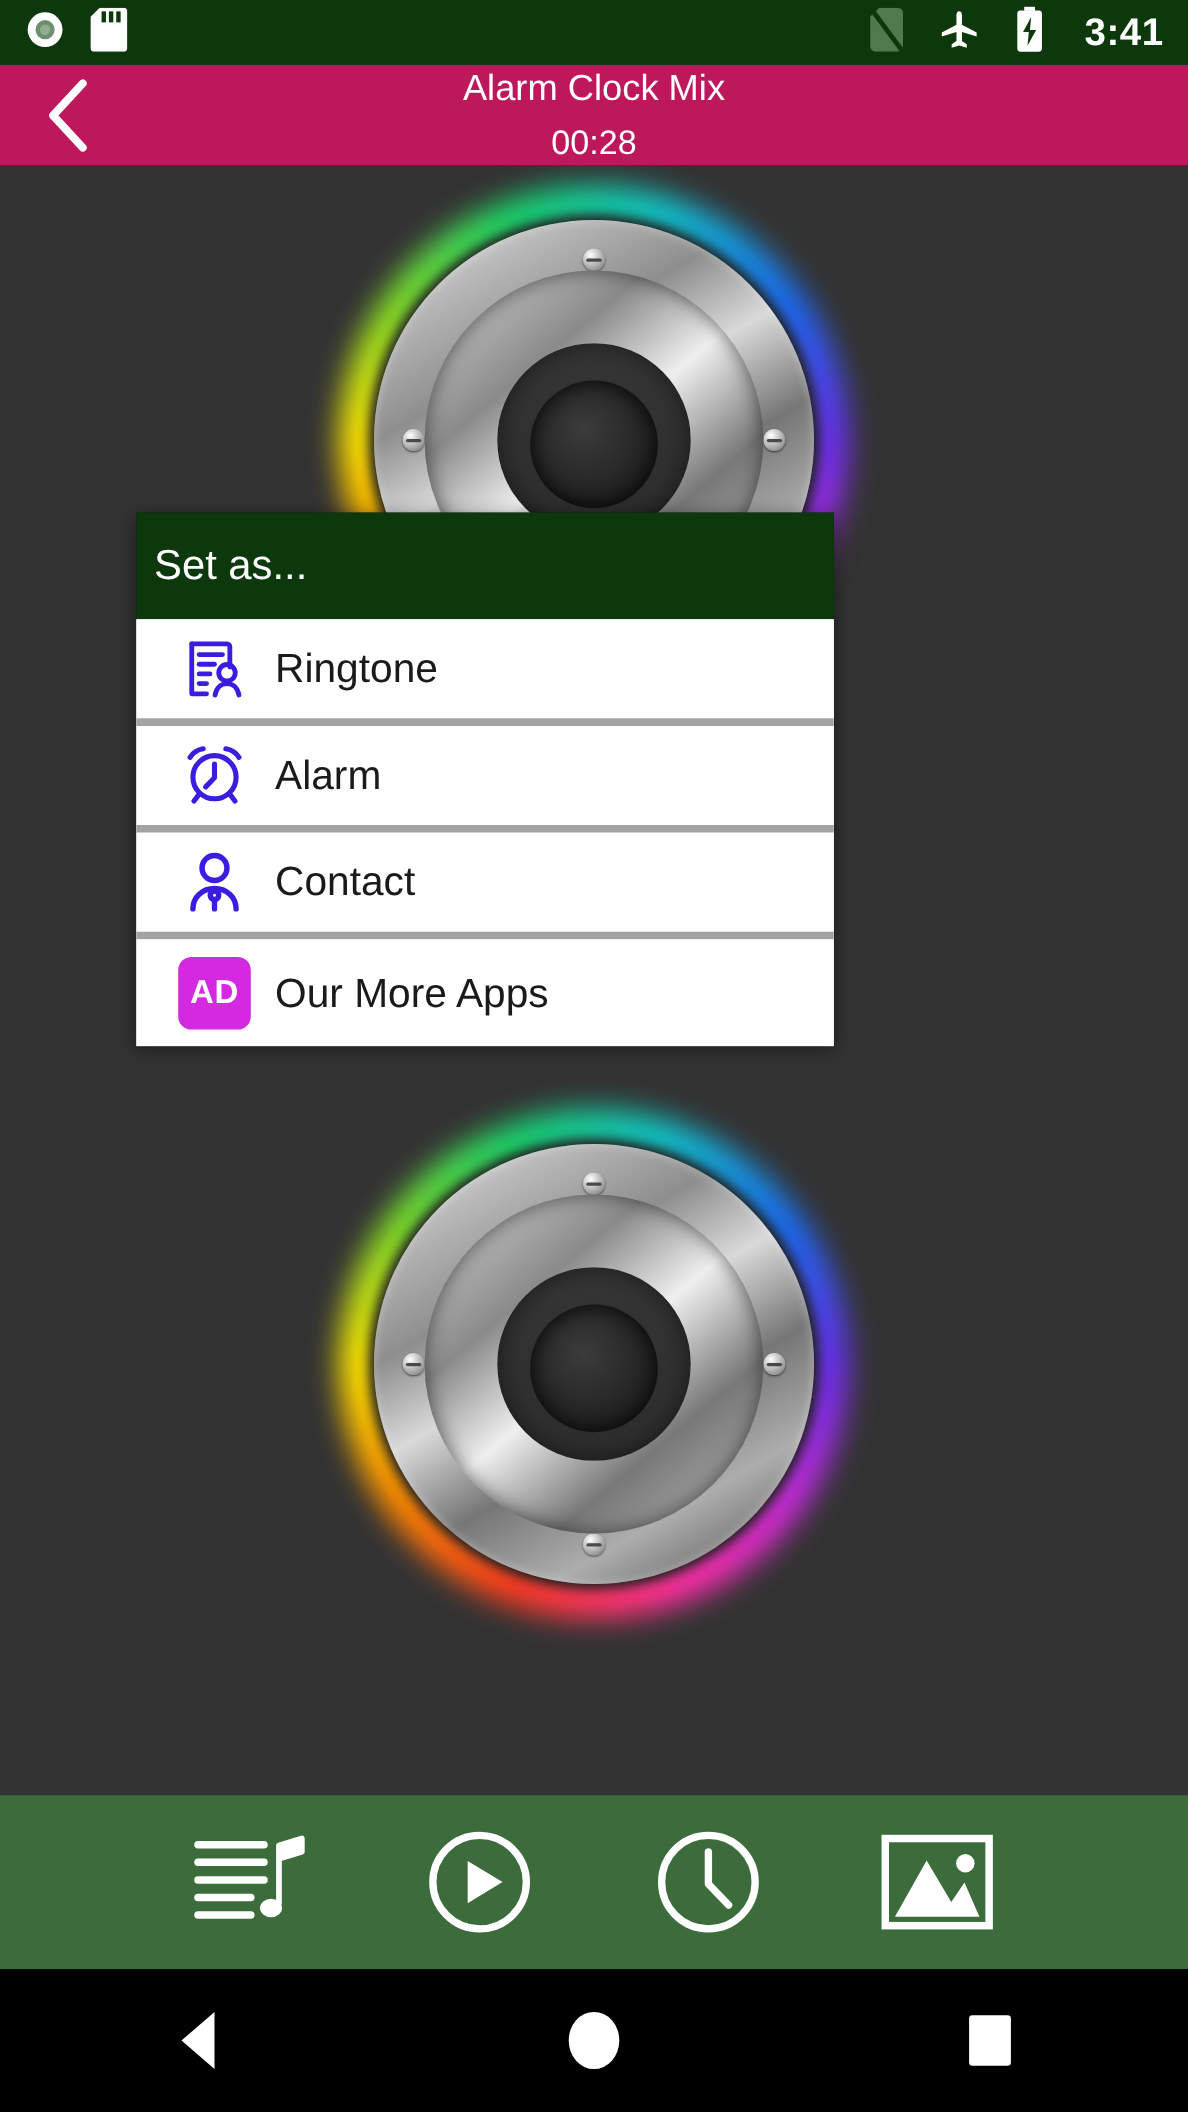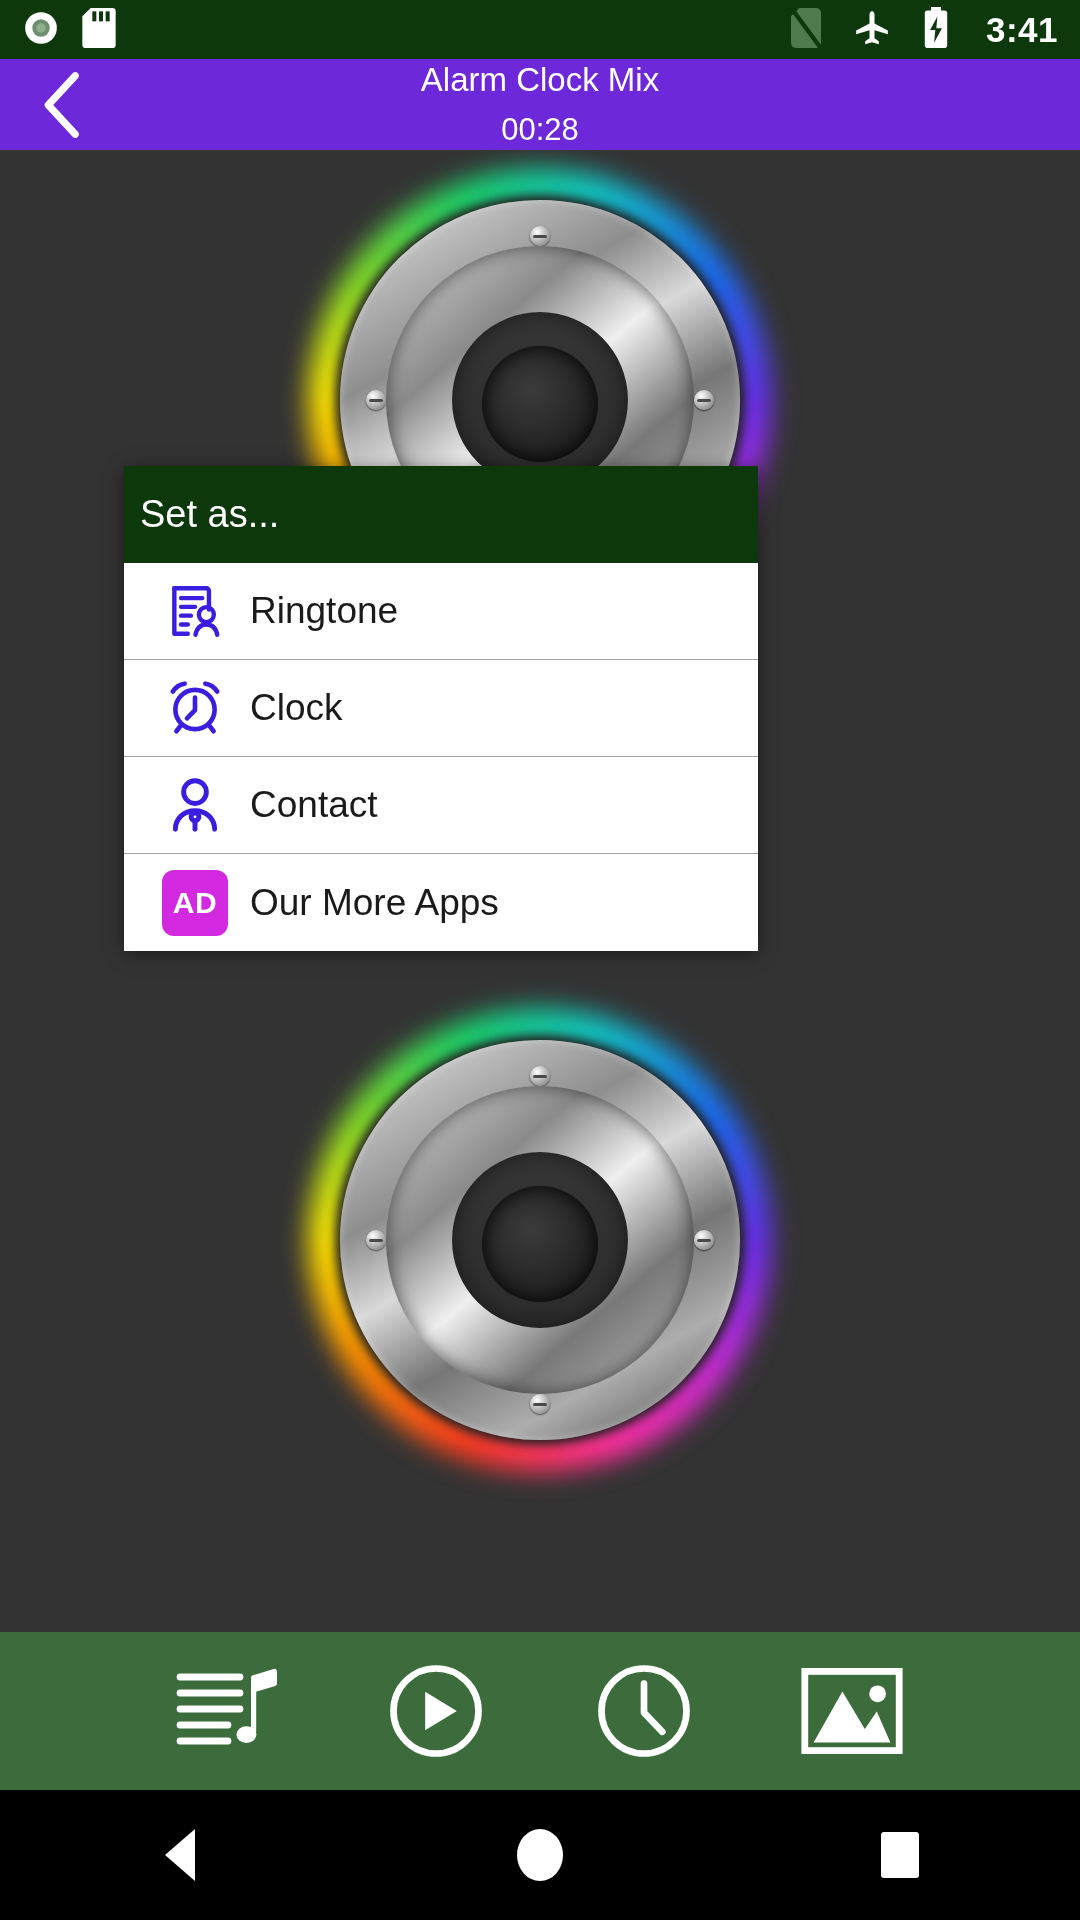--- a/index.html
+++ b/index.html
@@ -17,21 +17,21 @@
     background:#0c380c;
     display:flex; align-items:center; padding:0 22px;
   }
   .sb-left { display:flex; align-items:center; gap:22px; }
   .sb-right { margin-left:auto; display:flex; align-items:center; gap:31px; }
   .sb-time { color:#ffffff; font-size:35px; font-weight:bold; letter-spacing:0.5px; margin-left:6px; }
 
   
   .appbar {
     position:absolute; left:0; top:59px; width:1080px; height:91px;
-    background:#6d28d9;
+    background:#be185d;
   }
   .back-btn {
     position:absolute; left:26px; top:50%; transform:translateY(-50%);
     width:76px; height:76px; display:flex; align-items:center; justify-content:center;
   }
   .appbar-titles {
     position:absolute; left:0; top:0; width:1080px; height:91px;
     display:flex; flex-direction:column; align-items:center; justify-content:center;
   }
   .app-title { color:#ffffff; font-size:33px; line-height:38px; }
@@ -104,21 +104,21 @@
     box-shadow:0 3px 16px rgba(0,0,0,.5);
     z-index:20;
   }
   .dialog-header {
     height:97px; background:#0c380c; display:flex; align-items:center; padding-left:16px;
   }
   .dialog-title { color:#ffffff; font-size:38px; }
   .dlg-list { background:#ffffff; }
   .dlg-item {
     height:97px; display:flex; align-items:center; padding-left:16px;
-    border-bottom:1px solid #a3a3a3; background:#ffffff;
+    border-bottom:7px solid #a3a3a3; background:#ffffff;
   }
   .dlg-item:last-child { border-bottom:none; }
   .dlg-icon {
     width:110px; min-width:110px; display:flex; align-items:flex-end; justify-content:center;
   }
   .dlg-label { font-size:37px; color:#1a1a1a; }
   .ad-badge {
     width:66px; height:66px; border-radius:12px; background:#d329e0;
     display:flex; align-items:center; justify-content:center;
   }
@@ -269,21 +269,21 @@
         <span class="dlg-icon">
           <svg width="62" height="62" viewBox="0 0 24 24" fill="none" stroke="#3a1ee0" stroke-width="1.8" stroke-linecap="round" stroke-linejoin="round">
             <circle cx="12" cy="12.6" r="7.6"></circle>
             <polyline points="12,8 12,12.8 8.9,16"></polyline>
             <path d="M3.4 5.6A6.6 6.6 0 0 1 8 2.6"></path>
             <path d="M20.6 5.6A6.6 6.6 0 0 0 16 2.6"></path>
             <line x1="6.6" y1="18.6" x2="4.8" y2="21"></line>
             <line x1="17.4" y1="18.6" x2="19.2" y2="21"></line>
           </svg>
         </span>
-        <span class="dlg-label">Clock</span>
+        <span class="dlg-label">Alarm</span>
       </div>
 
       <div class="dlg-item">
         <span class="dlg-icon">
           <svg width="62" height="62" viewBox="0 0 24 24" fill="none" stroke="#3a1ee0" stroke-width="1.9" stroke-linecap="round" stroke-linejoin="round">
             <circle cx="12" cy="7" r="4.4"></circle>
             <path d="M4.4 21.4c0-4.2 3.4-7.2 7.6-7.2s7.6 3 7.6 7.2"></path>
             <circle cx="12" cy="16.6" r="1.5"></circle>
             <line x1="12" y1="18.1" x2="12" y2="21.4"></line>
           </svg>

